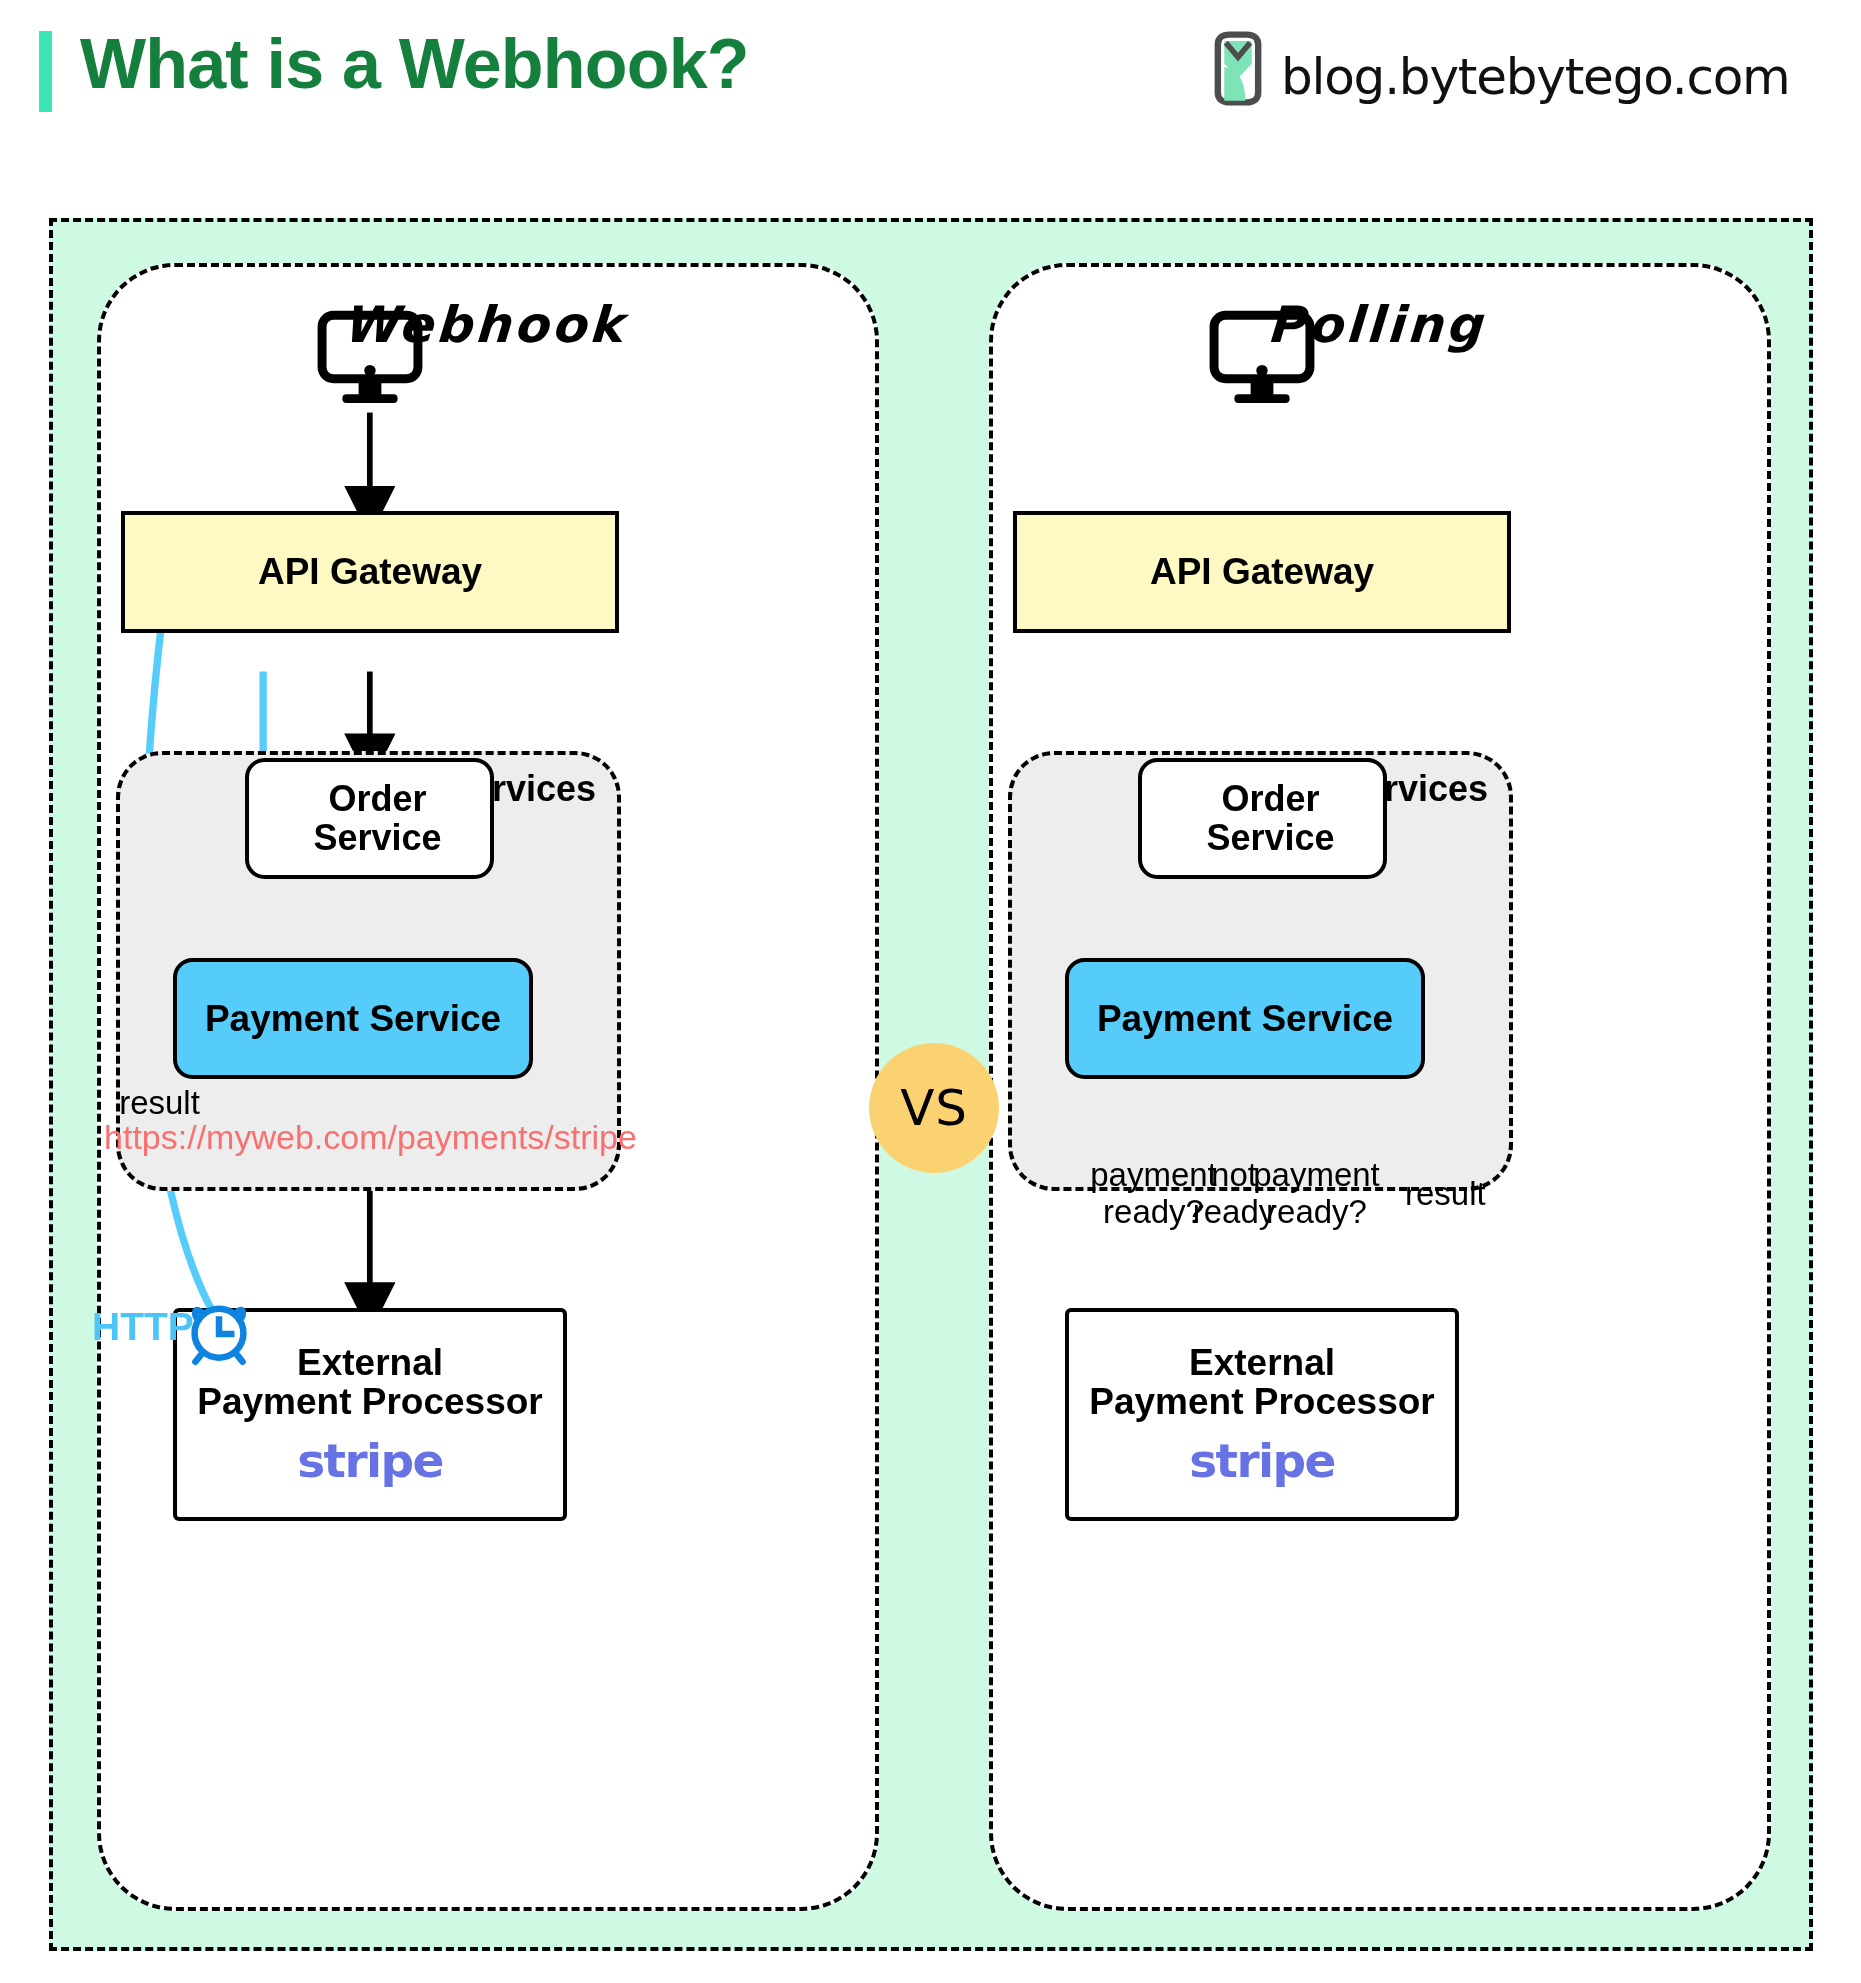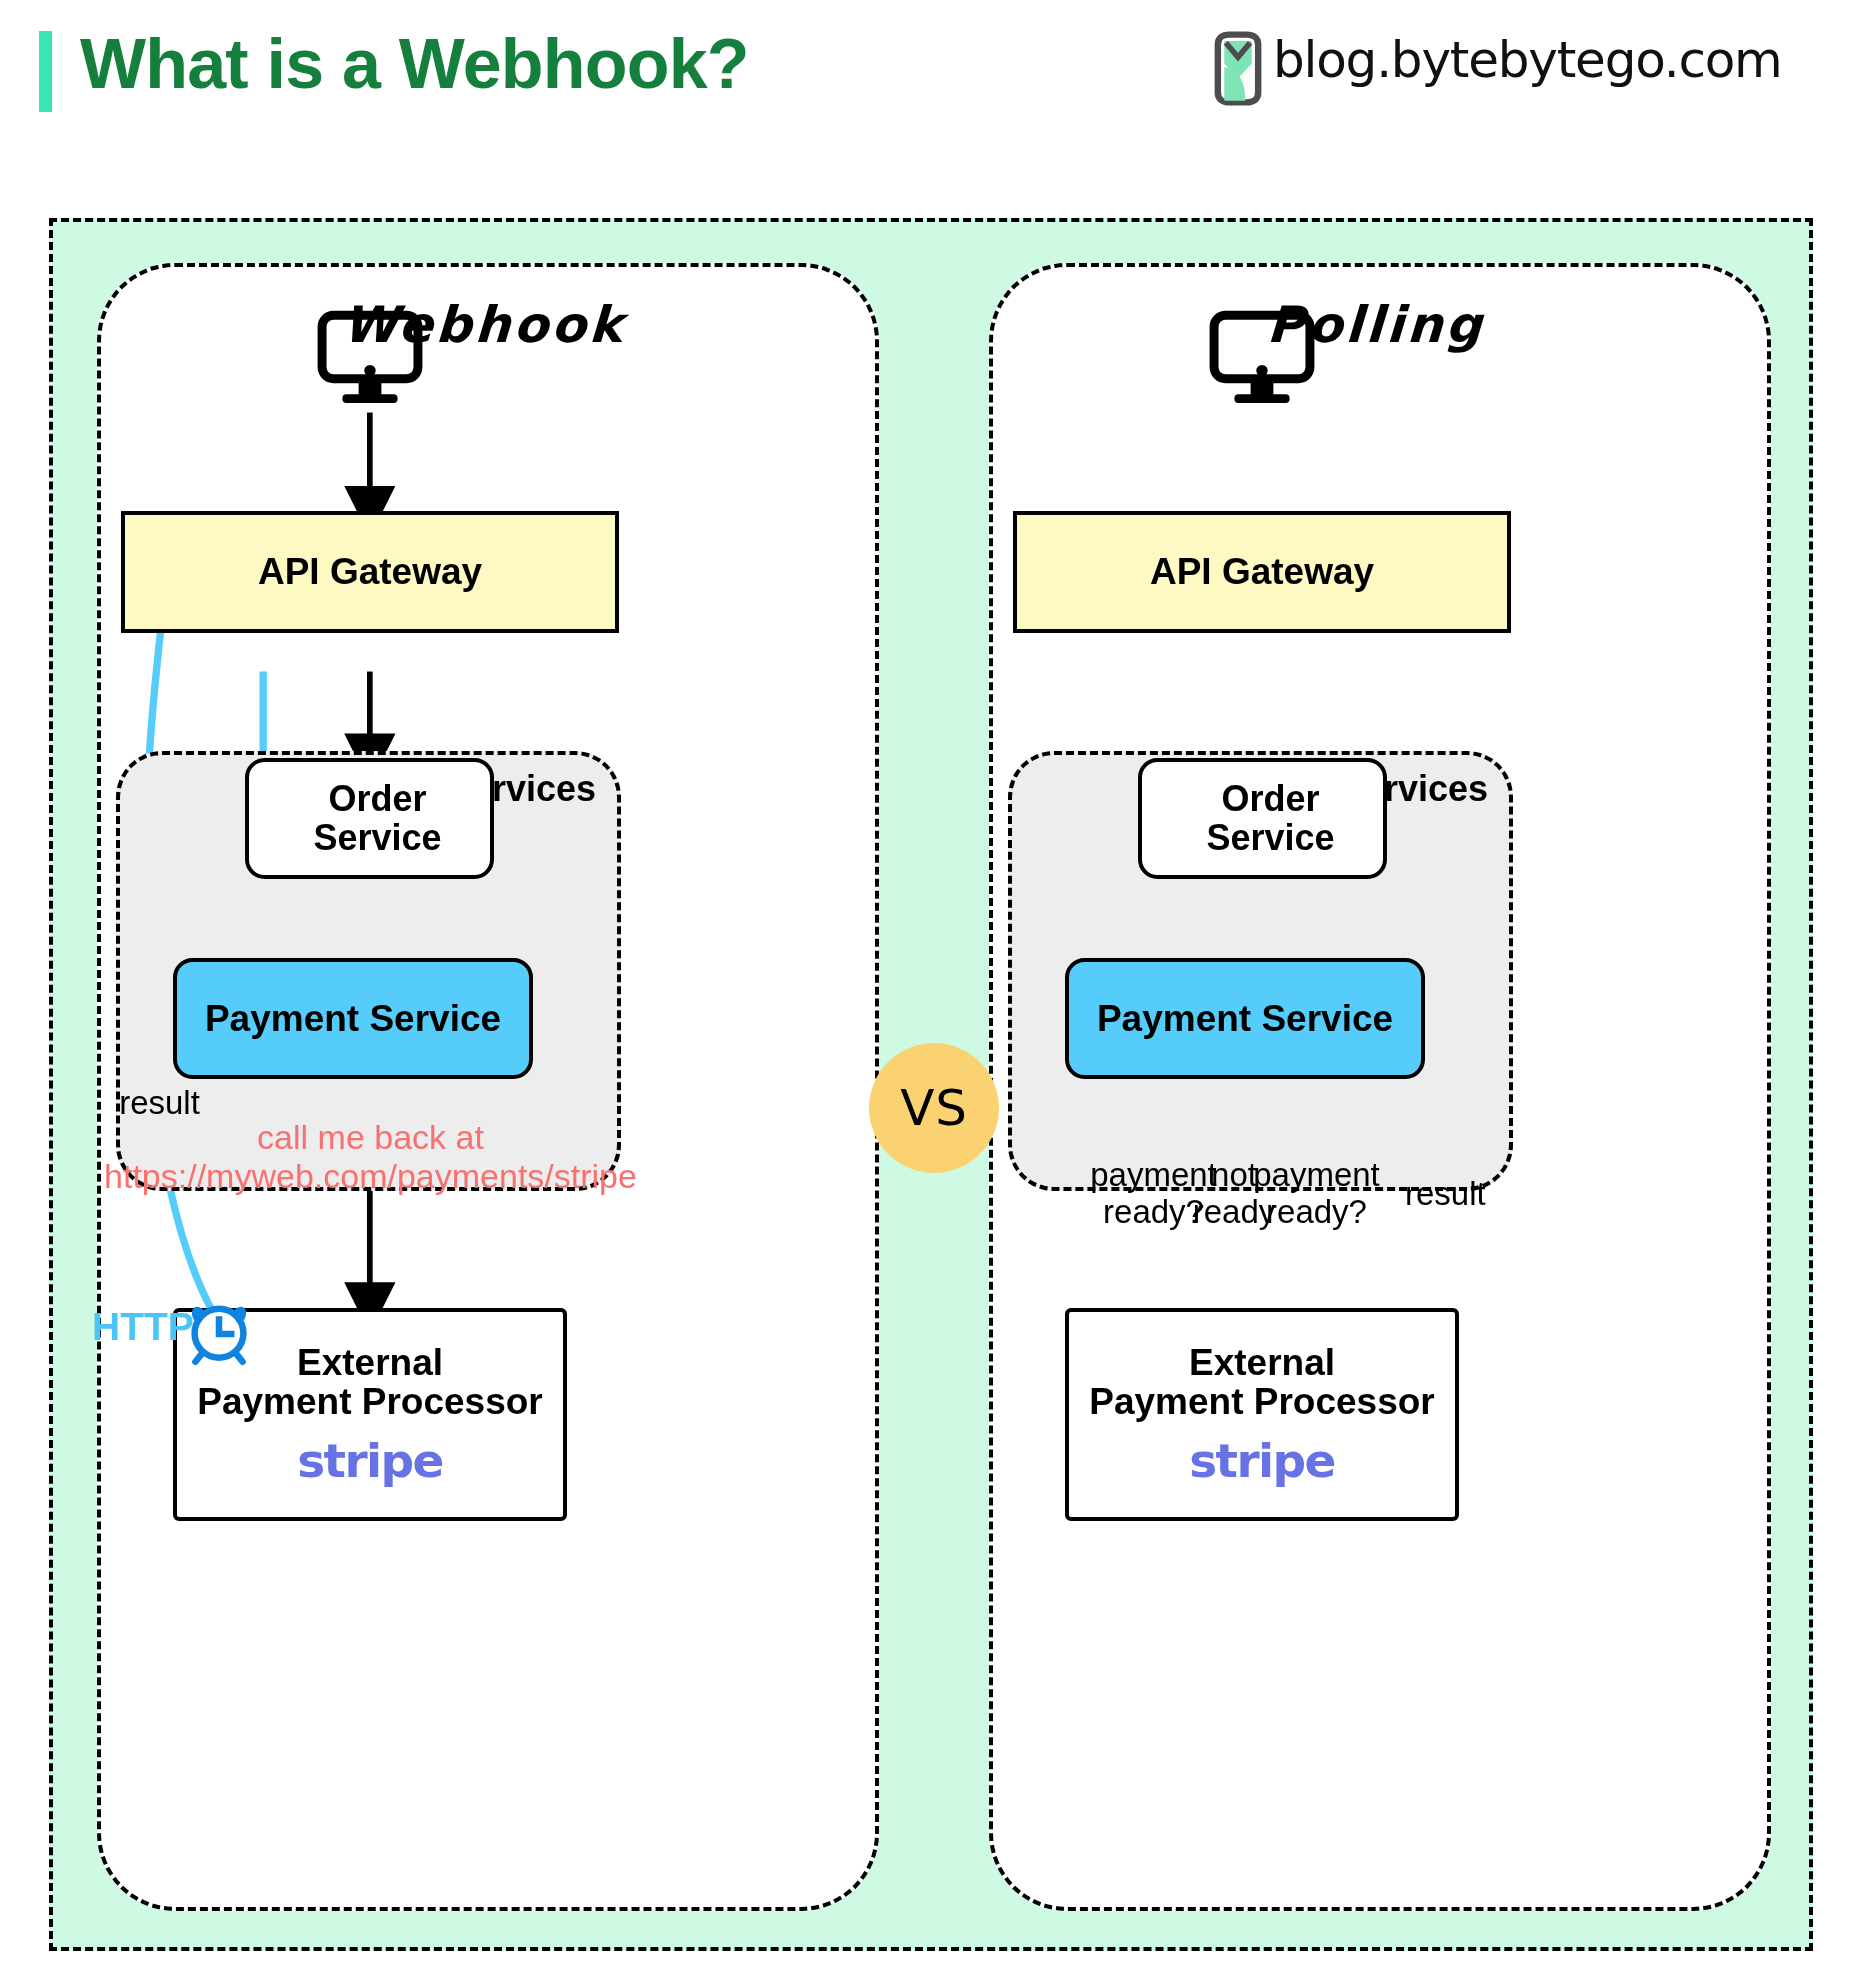--- a/index.html
+++ b/index.html
@@ -11,21 +11,21 @@
   .abs{position:absolute;}
 
   
   #header{left:0;top:0;width:1861px;height:142px;}
   #title-accent{left:39px;top:31px;width:13px;height:81px;background:#3CE6B4;}
   #page-title{
     left:80px;top:24.4px;
     font-size:70px;font-weight:bold;color:#15803d;letter-spacing:-0.8px;
     white-space:nowrap;
   }
-  #brand{left:1213px;top:31px;display:flex;align-items:flex-start;gap:10px;}
+  #brand{left:1213px;top:31px;display:flex;align-items:flex-end;gap:18px;}
   #brand-logo{width:50px;height:75px;position:relative;}
   #brand-text{
     font-size:50px;color:#111111;white-space:nowrap;
     font-family:"DejaVu Sans", sans-serif;letter-spacing:-1.2px;
   }
 
   
   #canvas{
     left:49px;top:218px;width:1764px;height:1733px;
     background:#CEFAE3;border:4.1px dashed #000000;box-sizing:border-box;
@@ -188,21 +188,20 @@
   <div class="services" style="left:63px;top:529px;">
     <div class="services-label">Services</div>
   </div>
   <div class="order" style="left:192px;top:536px;">
     <span>Order</span>
     <span>Service</span>
   </div>
   <div class="payment" style="left:120px;top:736px;">Payment Service</div>
 
   <div class="ann ann-red abs" style="left:28.5px;top:896px;width:578px;">
-    <div>call me back at</div>
     <div>https://myweb.com/payments/stripe</div>
   </div>
 
   <div class="epp" style="left:120px;top:1086px;">
     <span>External</span>
     <span>Payment Processor</span>
     <span class="stripe-logo">stripe</span>
   </div>
 
   <div class="ann abs" style="left:29px;top:863px;width:155px;">result</div>

